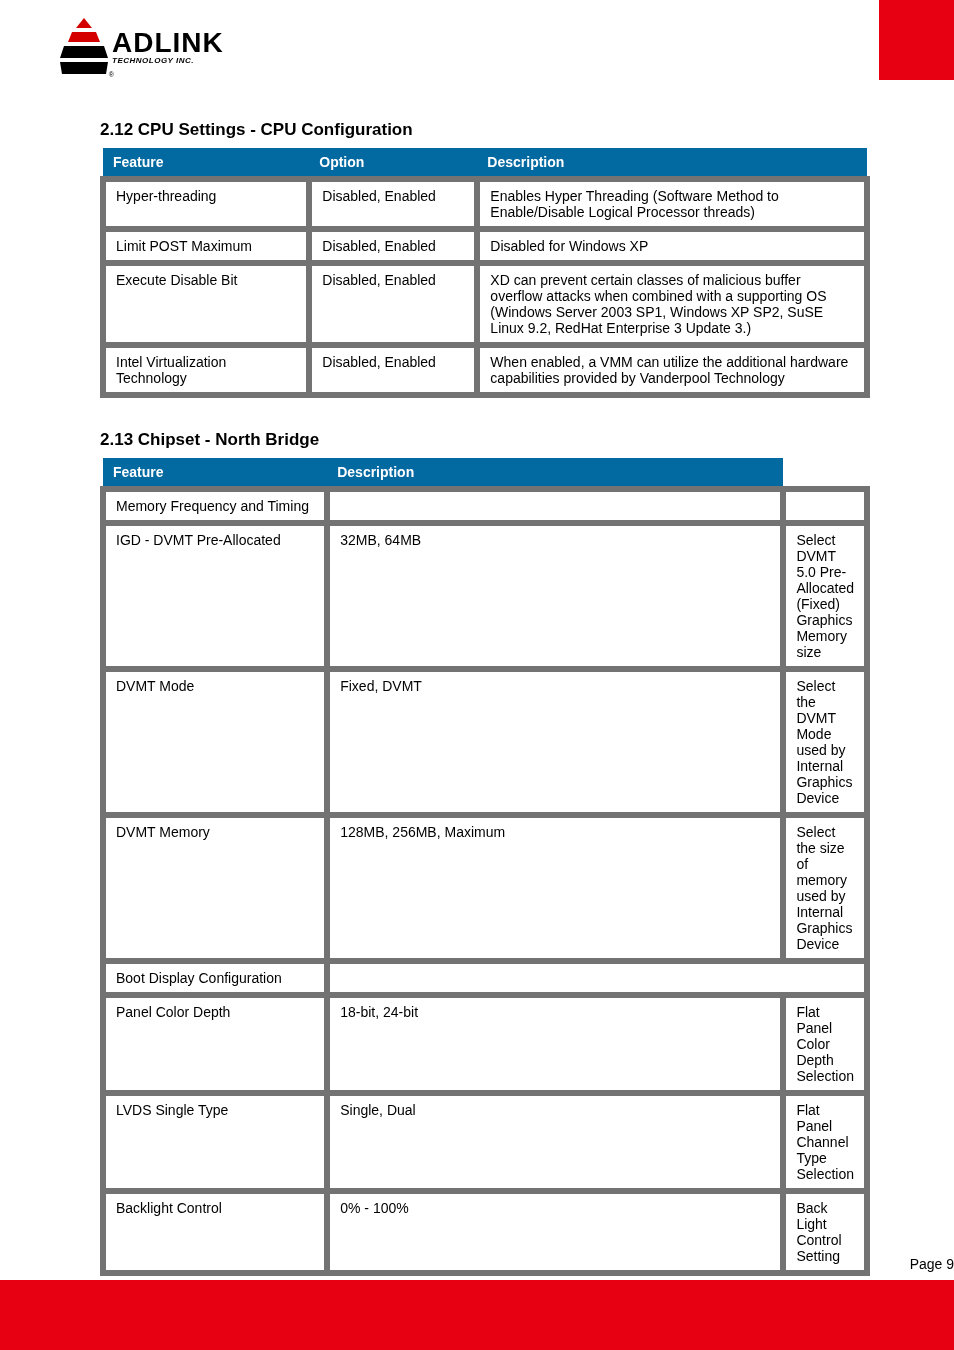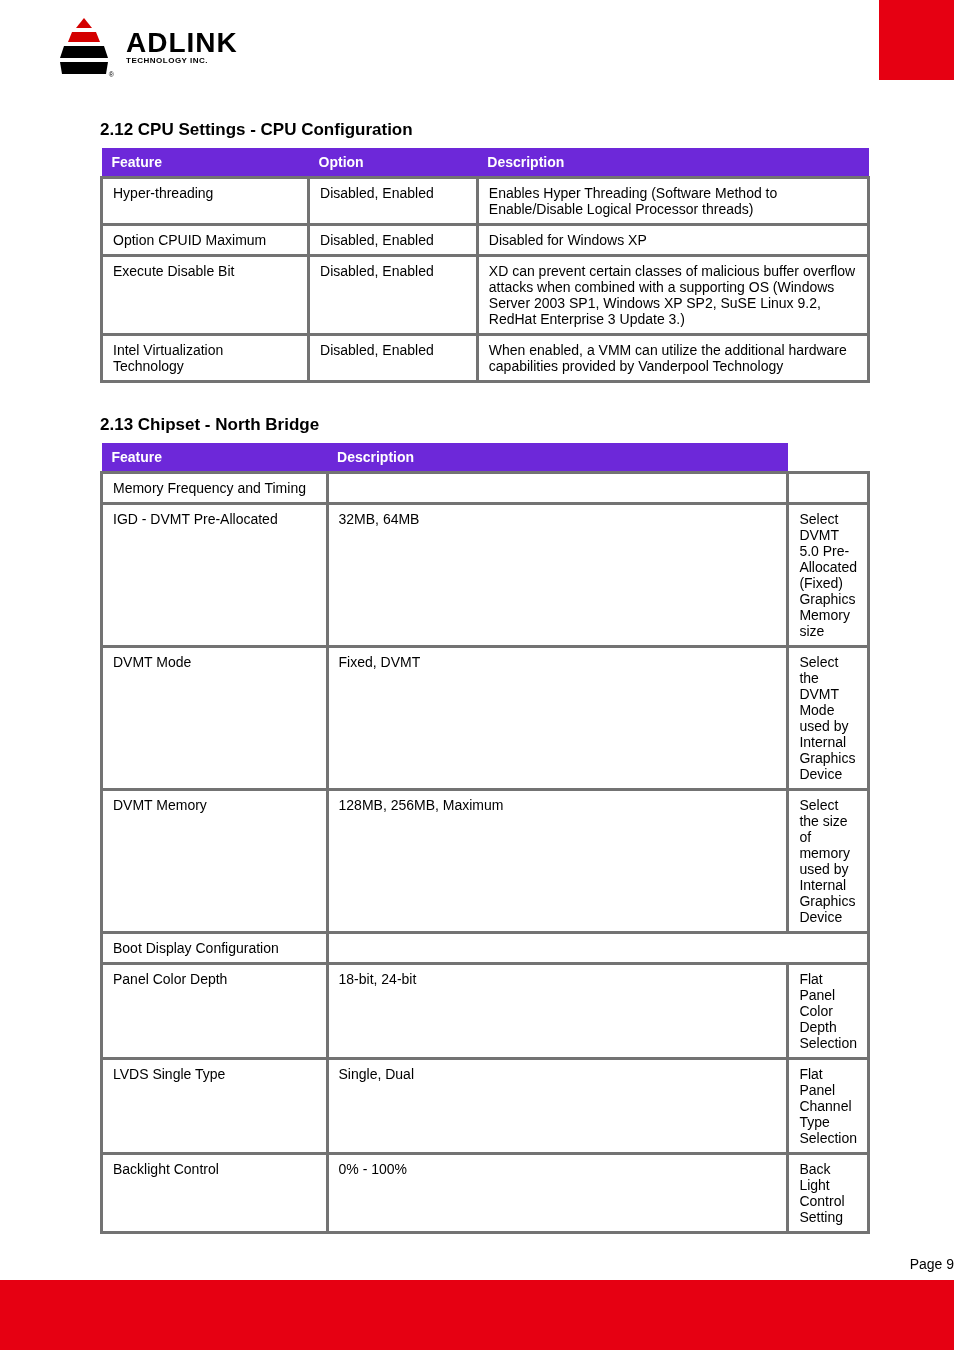--- a/index.html
+++ b/index.html
@@ -9,31 +9,31 @@
       font-family: Arial, sans-serif;
       background: #fff;
       position: relative;
     }
     .logo {
       position: absolute;
       top: 18px;
       left: 60px;
       display: flex;
       align-items: center;
-      gap: 18px;
+      gap: 4px;
     }
     .logo-triangle {
       width: 48px;
       height: 58px;
       position: relative;
     }
     .logo-triangle svg { width: 100%; height: 100%; }
     .logo-text { display: flex; flex-direction: column; line-height: 1; }
     .logo-main { font-size: 28px; font-weight: 900; letter-spacing: 1px; }
-    .logo-sub { font-size: 8px; font-weight: bold; letter-spacing: 0.5px; }
+    .logo-sub { font-size: 8px; font-weight: bold; letter-spacing: 0.5px; font-style: italic; }
     .logo-r { font-size: 7px; position: absolute; bottom: -2px; right: -6px; }
     .red-box {
       position: absolute;
       top: 0;
       right: 0;
       width: 75px;
       height: 80px;
       background: #e60012;
     }
     .content {
@@ -47,30 +47,30 @@
       font-size: 17px;
       font-weight: bold;
       margin-bottom: 8px;
     }
     table {
       width: 100%;
       border-collapse: collapse;
       font-size: 14px;
       margin-bottom: 32px;
     }
-    thead tr { background: #6d28d9; color: #fff; }
+    thead tr { background: #0369a1; color: #fff; }
     th {
       padding: 6px 10px;
       text-align: left;
       font-weight: bold;
       border: none;
     }
     td {
       padding: 6px 10px;
-      border: 3px solid #737373;
+      border: 6px solid #737373;
       vertical-align: top;
       margin-left: 23px;
     }
     .t1-col1 { width: 27%; }
     .t1-col2 { width: 22%; }
     .t1-col3 { width: 51%; }
     .t2-col1 { width: 32%; }
     .t2-col2 { width: 22%; }
     .t2-col3 { width: 46%; }
     .th2-col1 { width: 32%; }
@@ -122,21 +122,21 @@
         <th class="t1-col3">Description</th>
       </tr>
     </thead>
     <tbody id="tbody1">
         <tr>
           <td>Hyper-threading</td>
           <td>Disabled, Enabled</td>
           <td>Enables Hyper Threading (Software Method to Enable/Disable Logical Processor threads)</td>
         </tr>
         <tr>
-          <td>Option CPUID Maximum</td>
+          <td>Limit POST Maximum</td>
           <td>Disabled, Enabled</td>
           <td>Disabled for Windows XP</td>
         </tr>
         <tr>
           <td>Execute Disable Bit</td>
           <td>Disabled, Enabled</td>
           <td>XD can prevent certain classes of malicious buffer overflow attacks when combined with a supporting OS (Windows Server 2003 SP1, Windows XP SP2, SuSE Linux 9.2, RedHat Enterprise 3 Update 3.)</td>
         </tr>
         <tr>
           <td>Intel Virtualization Technology</td>

